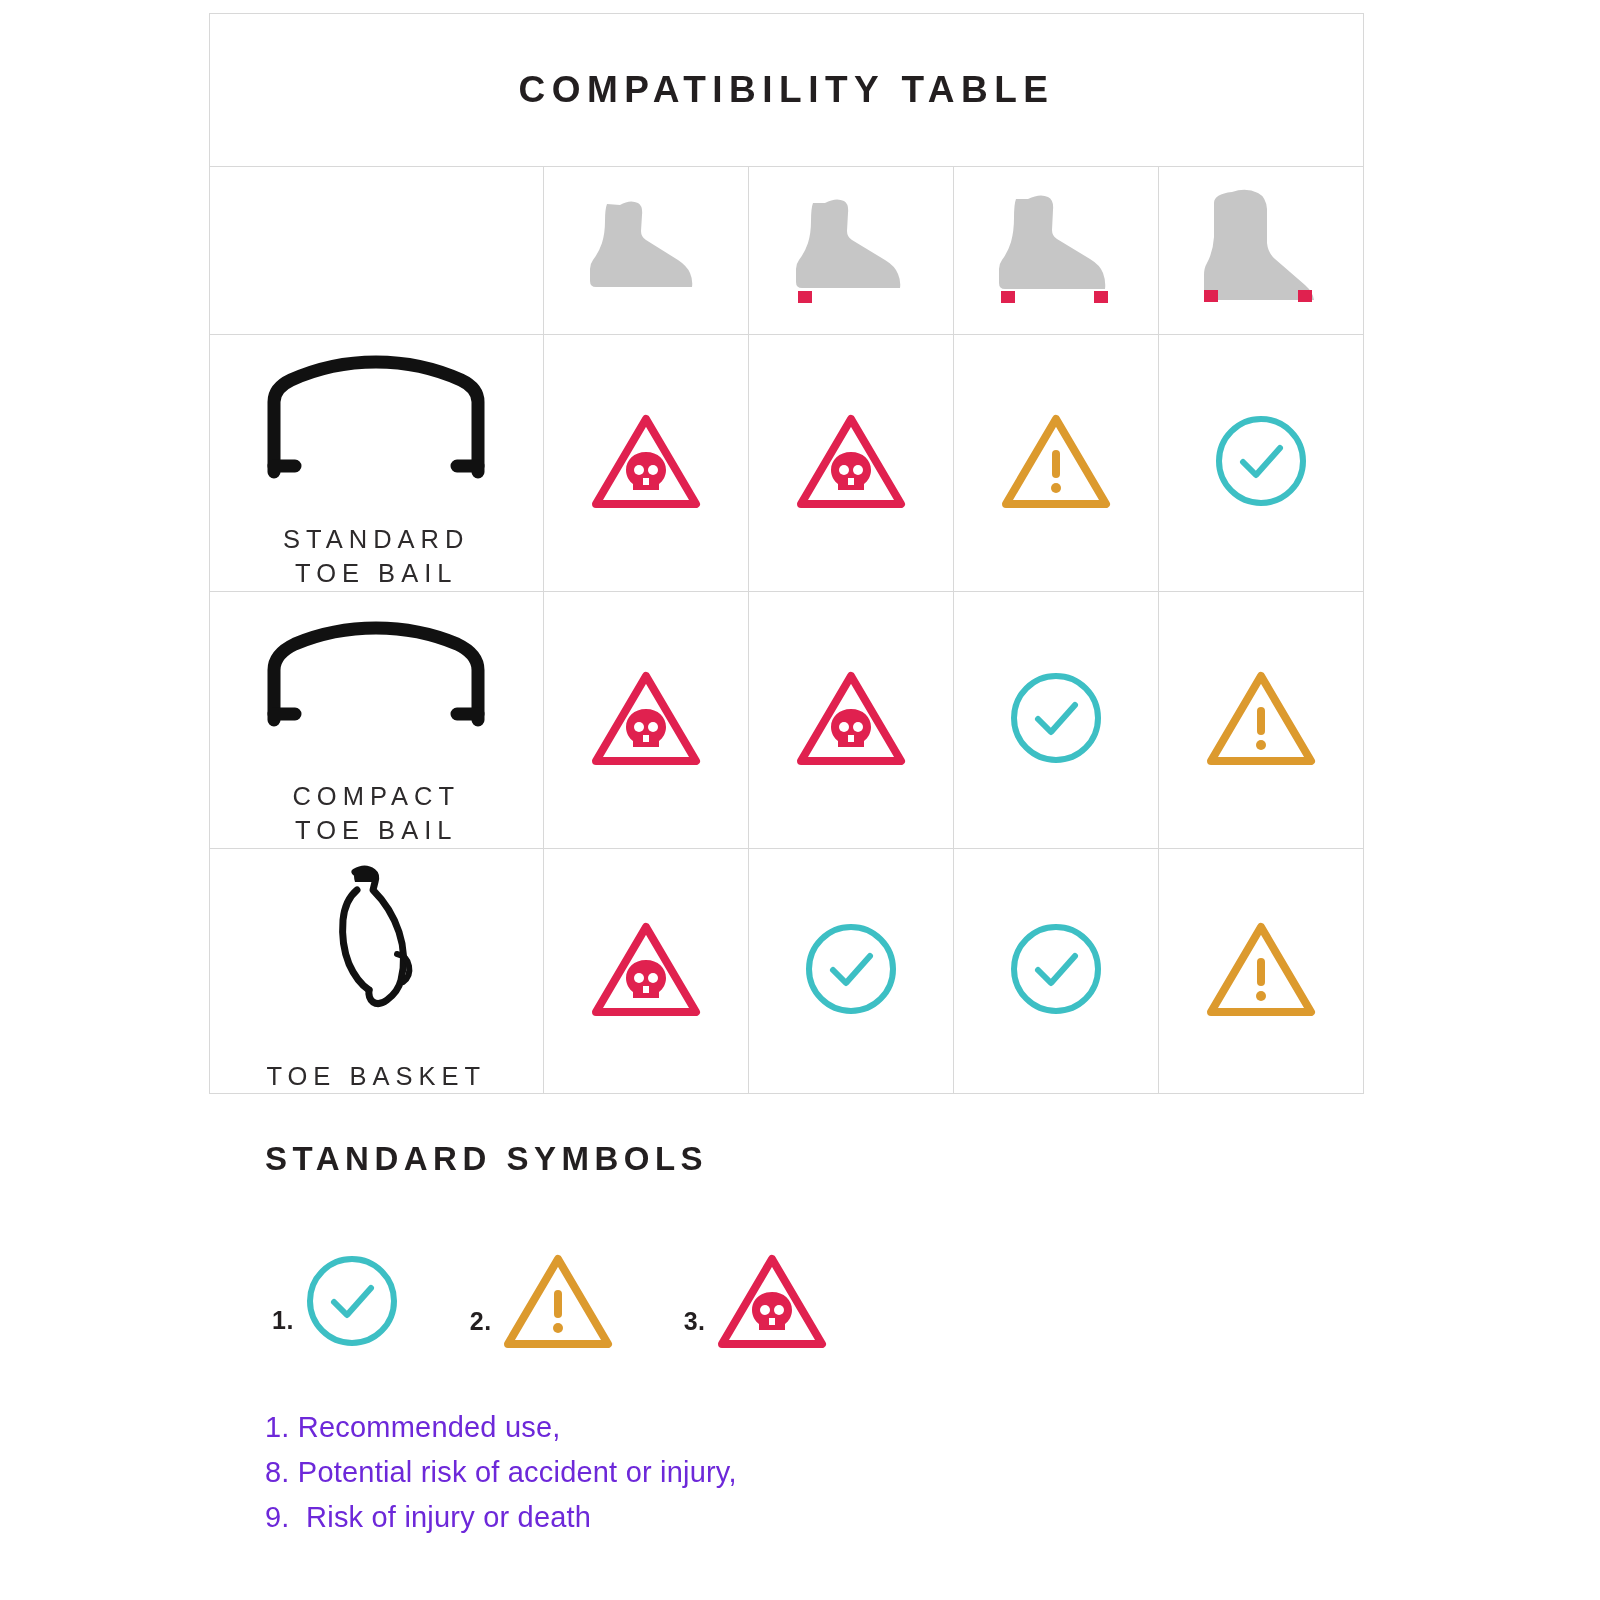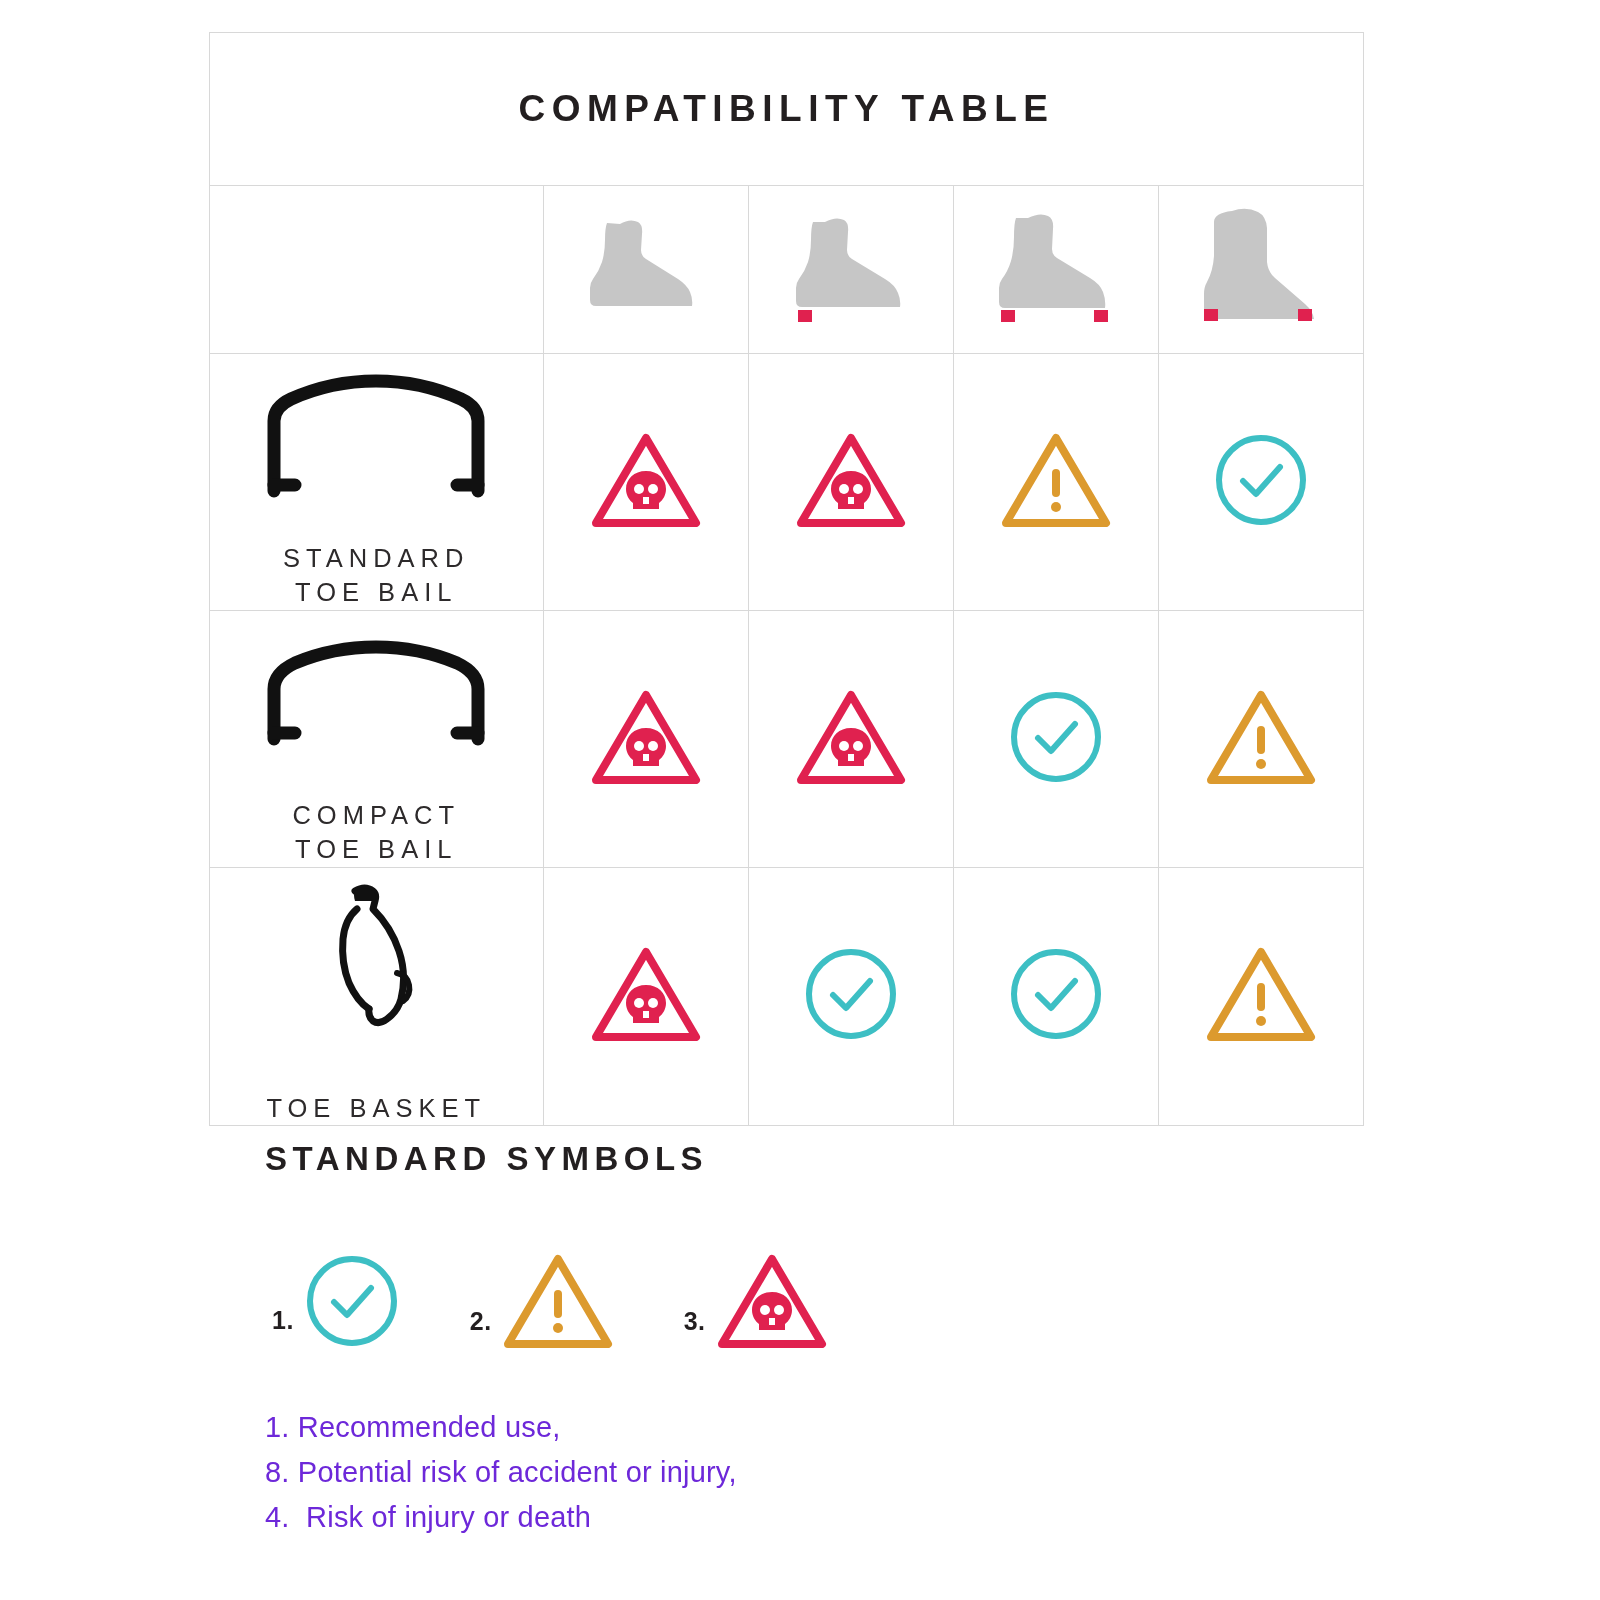--- a/index.html
+++ b/index.html
@@ -20,21 +20,21 @@
     position: absolute;
     left: 0; top: 0;
     width: 1600px;
     height: 1600px;
   }
 
   
   .table-wrap {
     position: absolute;
     left: 209px;
-    top: 32px;
+    top: 13px;
     width: 1155px;
     border: 1px solid #d8d8d8;
     box-sizing: border-box;
   }
   .table-title-row {
     height: 152px;
     border-bottom: 1px solid #d8d8d8;
     display: flex;
     align-items: center;
     justify-content: center;
@@ -95,21 +95,21 @@
   .glyph-box.basket { height: 150px; }
   .row-label {
     font-size: 25.5px;
     font-weight: 500;
     letter-spacing: 6px;
     line-height: 1.35;
     color: #2d2a2b;
     text-align: center;
     margin-top: 4px;
   }
-  .row-label.single { margin-top: 25px; }
+  .row-label.single { margin-top: 12px; }
 
   
   .status { display: inline-block; line-height: 0; }
 
   
   .warn-title {
     position: absolute;
     left: 265px;
     top: 1140px;
     font-size: 33px;
@@ -431,16 +431,16 @@
             <rect x="53" y="66" width="6" height="7" fill="#ffffff"></rect>
           </g>
         </svg>
       </span>
     </div>
   </div>
 
   <div class="notes">
     <div>1. Recommended use,</div>
     <div>8. Potential risk of accident or injury,</div>
-    <div>4.  Risk of injury or death</div>
+    <div>9.  Risk of injury or death</div>
   </div>
 
 </div>
 
 </body></html>

